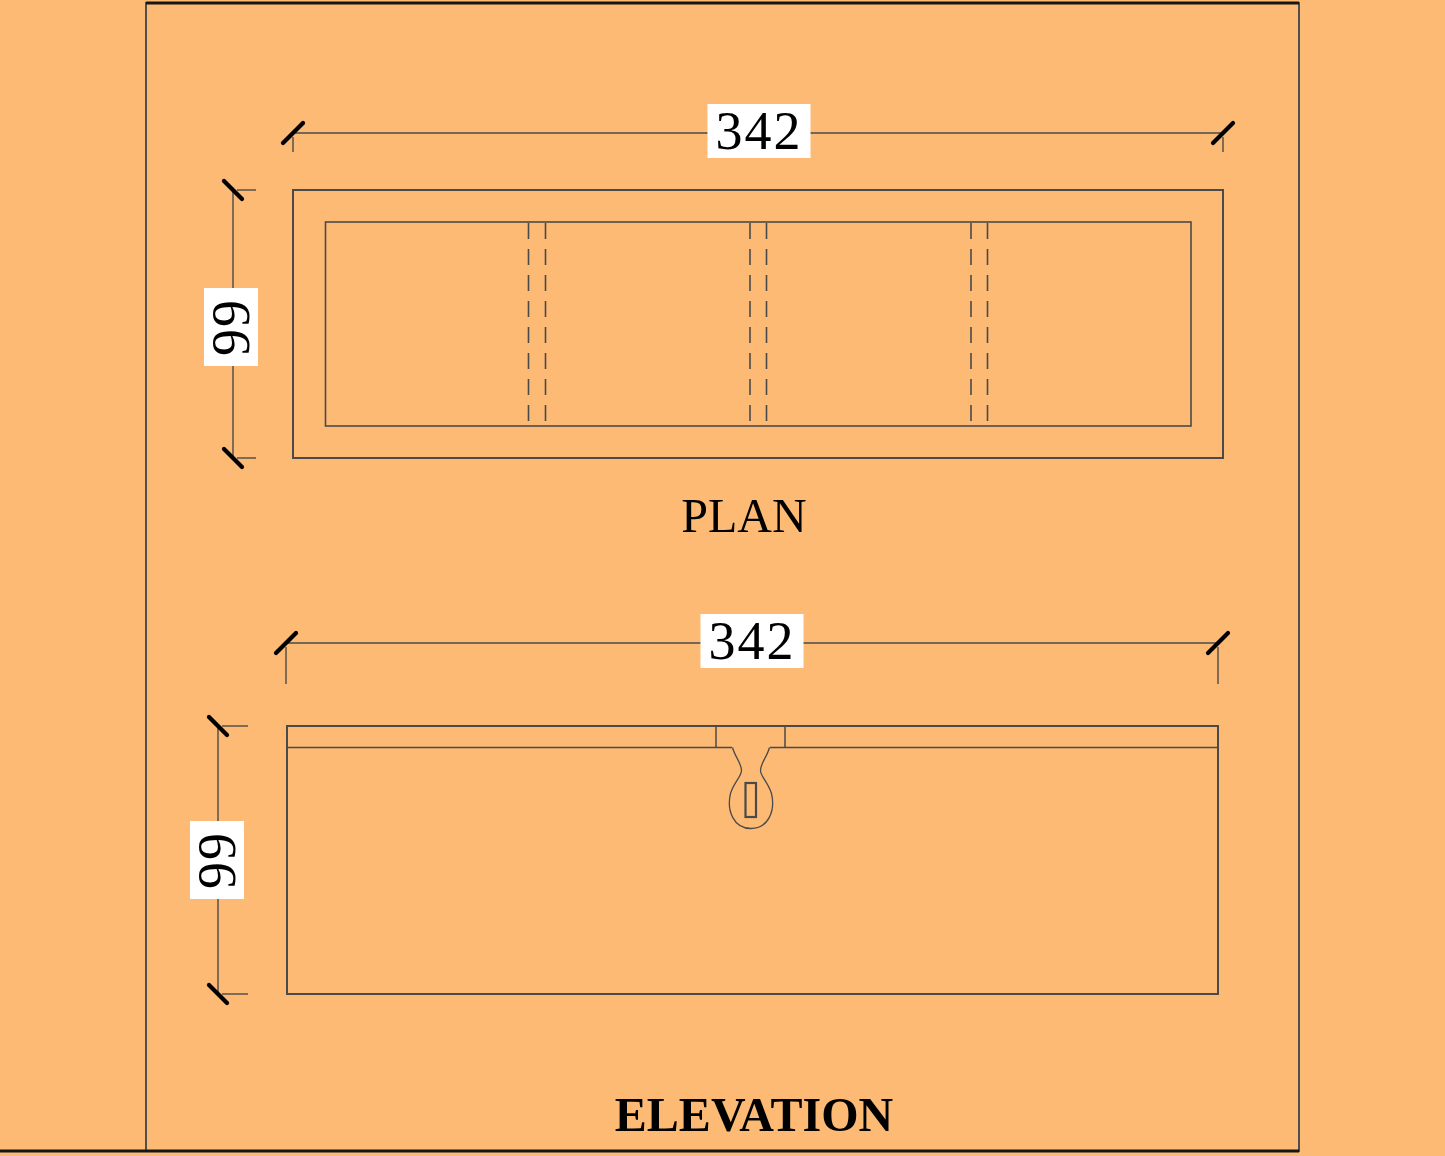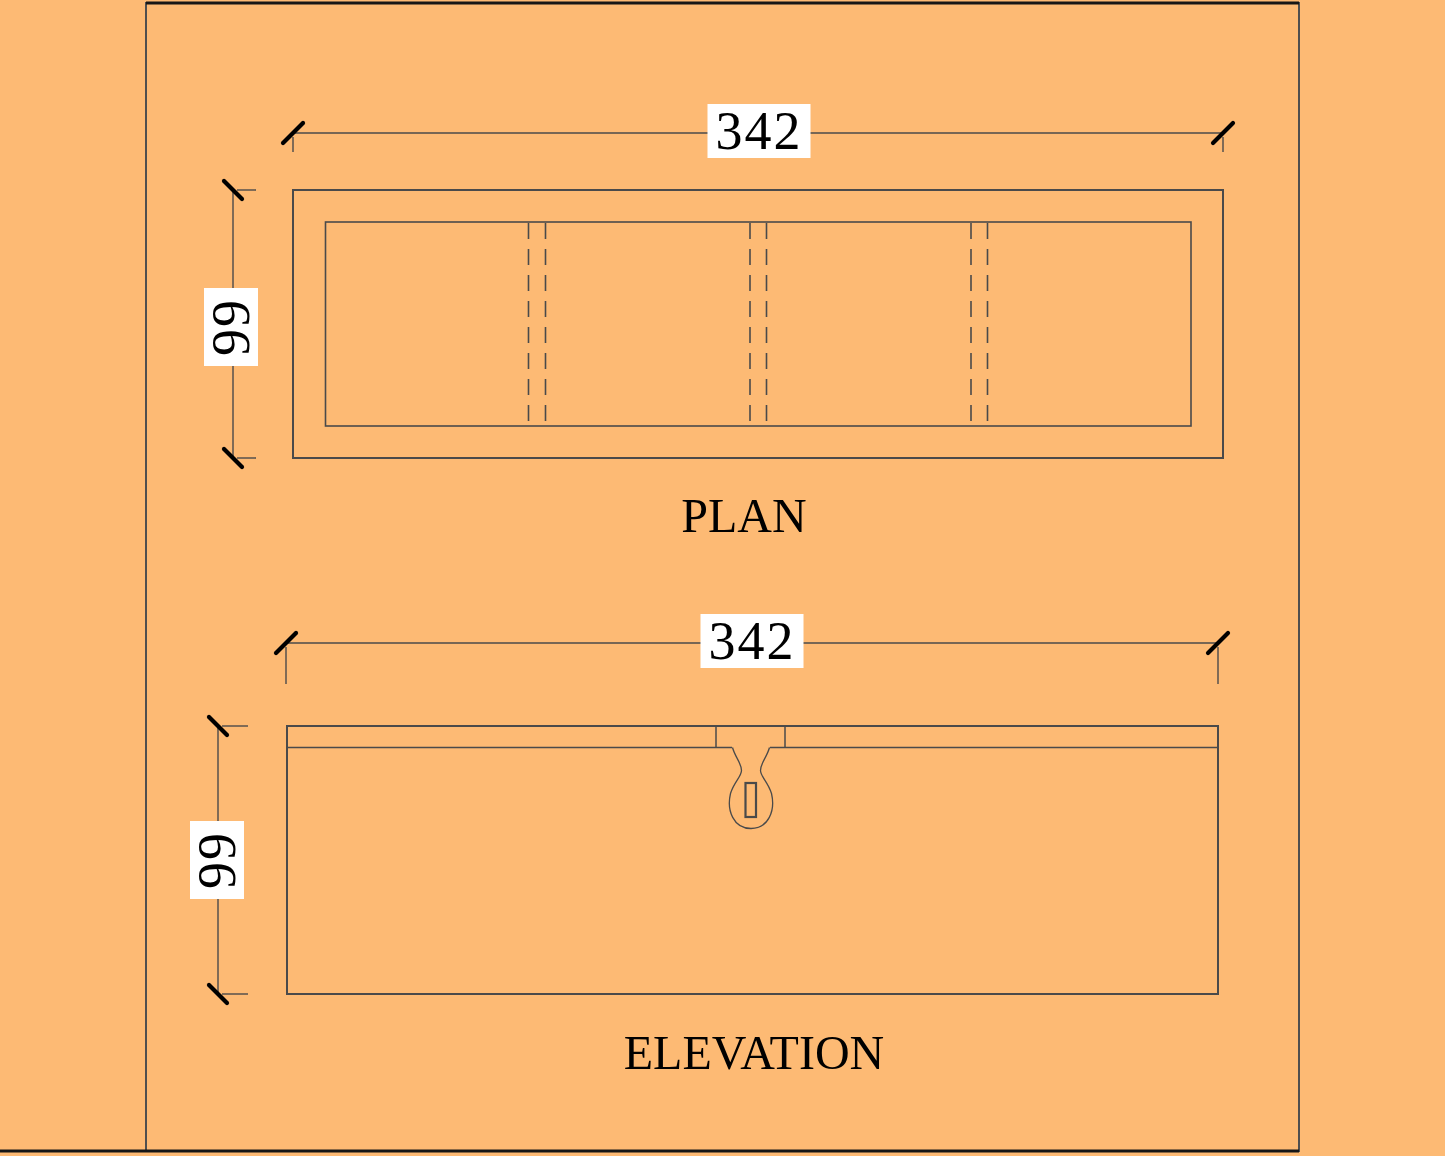--- a/index.html
+++ b/index.html
@@ -128,15 +128,15 @@
   <div class="dim-text" style="left:759px; top:131px;">342</div>
 
   <div class="dim-text vertical" style="left:231px; top:327px;">99</div>
 
   <div class="dim-text" style="left:752px; top:641px;">342</div>
 
   <div class="dim-text vertical" style="left:217px; top:860px;">99</div>
 
   <div class="view-label" style="left:744px; top:516px;text-align:center;">PLAN</div>
 
-  <div class="view-label" style="left:754px; top:1053px;">ELEVATION</div>
+  <div class="view-label" style="left:754px; top:1115px;font-weight:bold;">ELEVATION</div>
 
 </div>
 
 </body></html>

